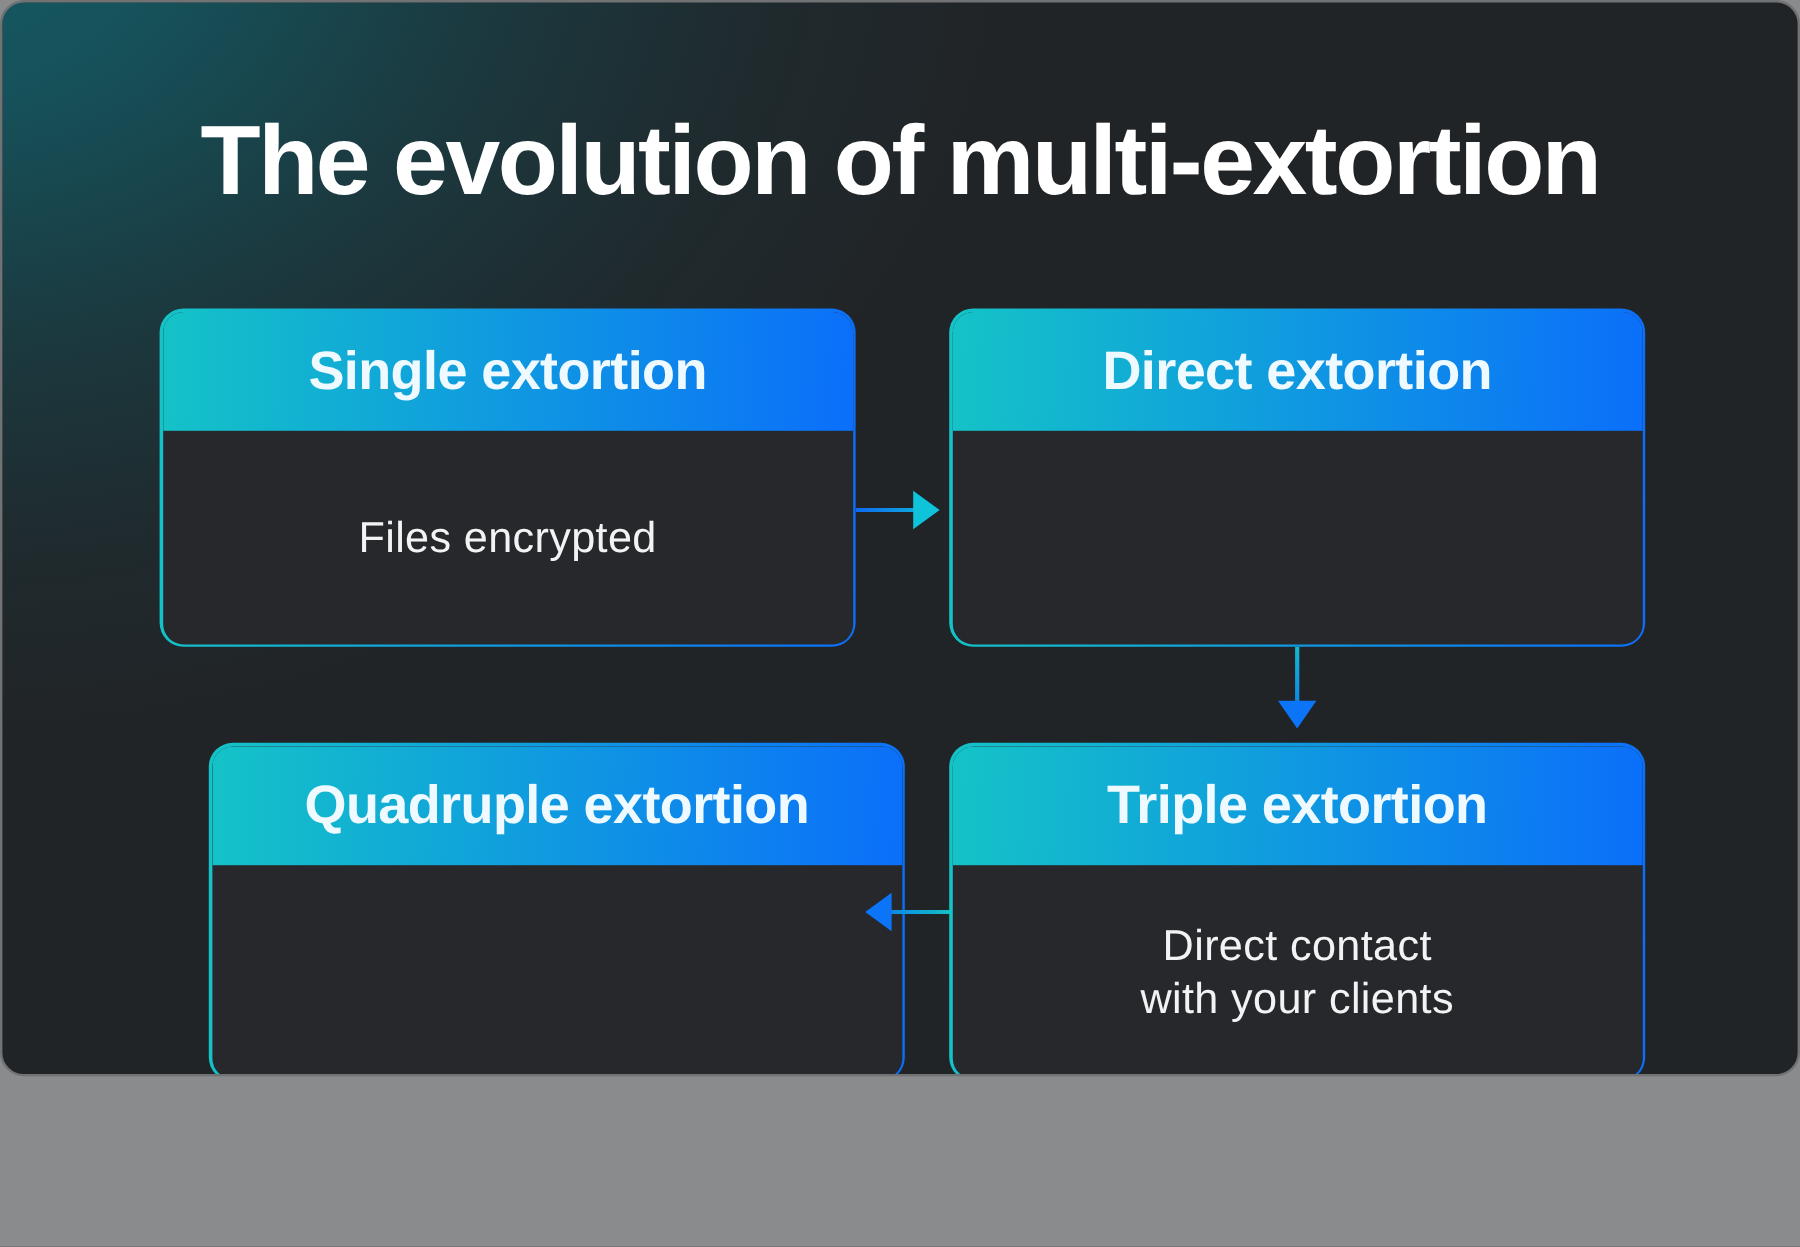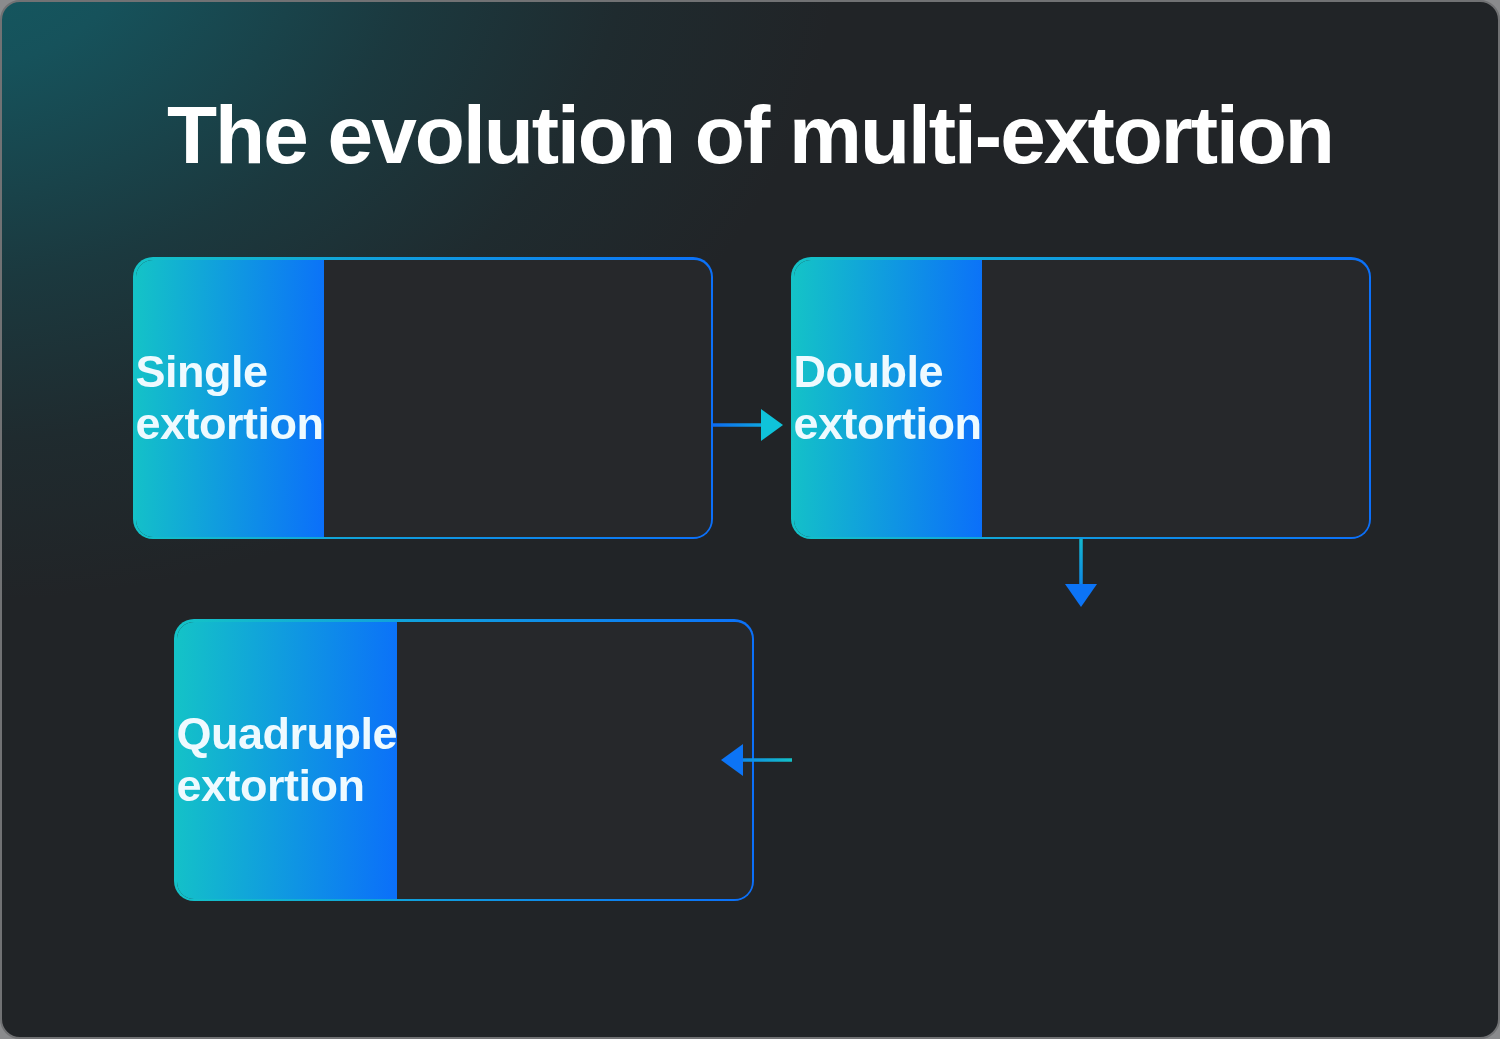--- a/index.html
+++ b/index.html
@@ -4,21 +4,21 @@
 <style>
   html, body {
     margin: 0;
     padding: 0;
     background: #8a8b8d;
     font-family: "Liberation Sans", "DejaVu Sans", sans-serif;
   }
   .stage {
     position: relative;
     width: 1500px;
-    height: 1039px;
+    height: 897px;
     box-sizing: border-box;
     border-radius: 20px;
     border: 2px solid #717274;
     overflow: hidden;
     background:
       radial-gradient(1250px 950px at -4% -8%,
         #135b63 0%,
         #16525b 16%,
         rgba(22, 74, 82, 0.55) 38%,
         rgba(22, 74, 82, 0.18) 55%,
@@ -46,21 +46,21 @@
     border-radius: 20px;
     background: linear-gradient(92deg, #14c3c7 0%, #0b6ffa 100%);
   }
   .card-inner {
     width: 100%;
     height: 100%;
     border-radius: 17px;
     overflow: hidden;
     background: #26282b;
     display: flex;
-    flex-direction: row;
+    flex-direction: column;
   }
   .card-header {
     flex: 0 0 99px;
     display: flex;
     align-items: center;
     justify-content: center;
     background: linear-gradient(92deg, #14c3c7 0%, #0b6ffa 100%);
   }
   .card-header span {
     color: #eefaff;
@@ -97,39 +97,53 @@
 
 <div class="stage">
 
   <div class="page-title">The evolution of multi-extortion</div>
 
   <div class="card pos-single">
     <div class="card-inner">
       <div class="card-header">
         <span>Single extortion</span>
       </div>
+      <div class="card-body">
+        <span>Files encrypted</span>
+      </div>
     </div>
   </div>
 
   <div class="card pos-double">
     <div class="card-inner">
       <div class="card-header">
-        <span>Double extortion</span>
+        <span>Direct extortion</span>
       </div>
     </div>
   </div>
 
   <div class="card pos-quadruple">
     <div class="card-inner">
       <div class="card-header">
         <span>Quadruple extortion</span>
       </div>
     </div>
   </div>
 
+  <div class="card pos-triple">
+    <div class="card-inner">
+      <div class="card-header">
+        <span>Triple extortion</span>
+      </div>
+      <div class="card-body">
+        <span>Direct contact
+with your clients</span>
+      </div>
+    </div>
+  </div>
 
   <svg class="arrow arrow-right" width="72" height="38" viewBox="0 0 72 38">
     <defs>
       <linearGradient id="gradArrowRight" gradientUnits="userSpaceOnUse" x1="0" y1="19" x2="70" y2="19">
         <stop offset="0" stop-color="#0d6af0"></stop>
         <stop offset="1" stop-color="#0fc0da"></stop>
       </linearGradient>
     </defs>
     <line x1="0" y1="19" x2="49" y2="19" stroke="url(#gradArrowRight)" stroke-width="3.5"></line>
     <polygon points="48,3 70,19 48,35" fill="#0fc3da"></polygon>

